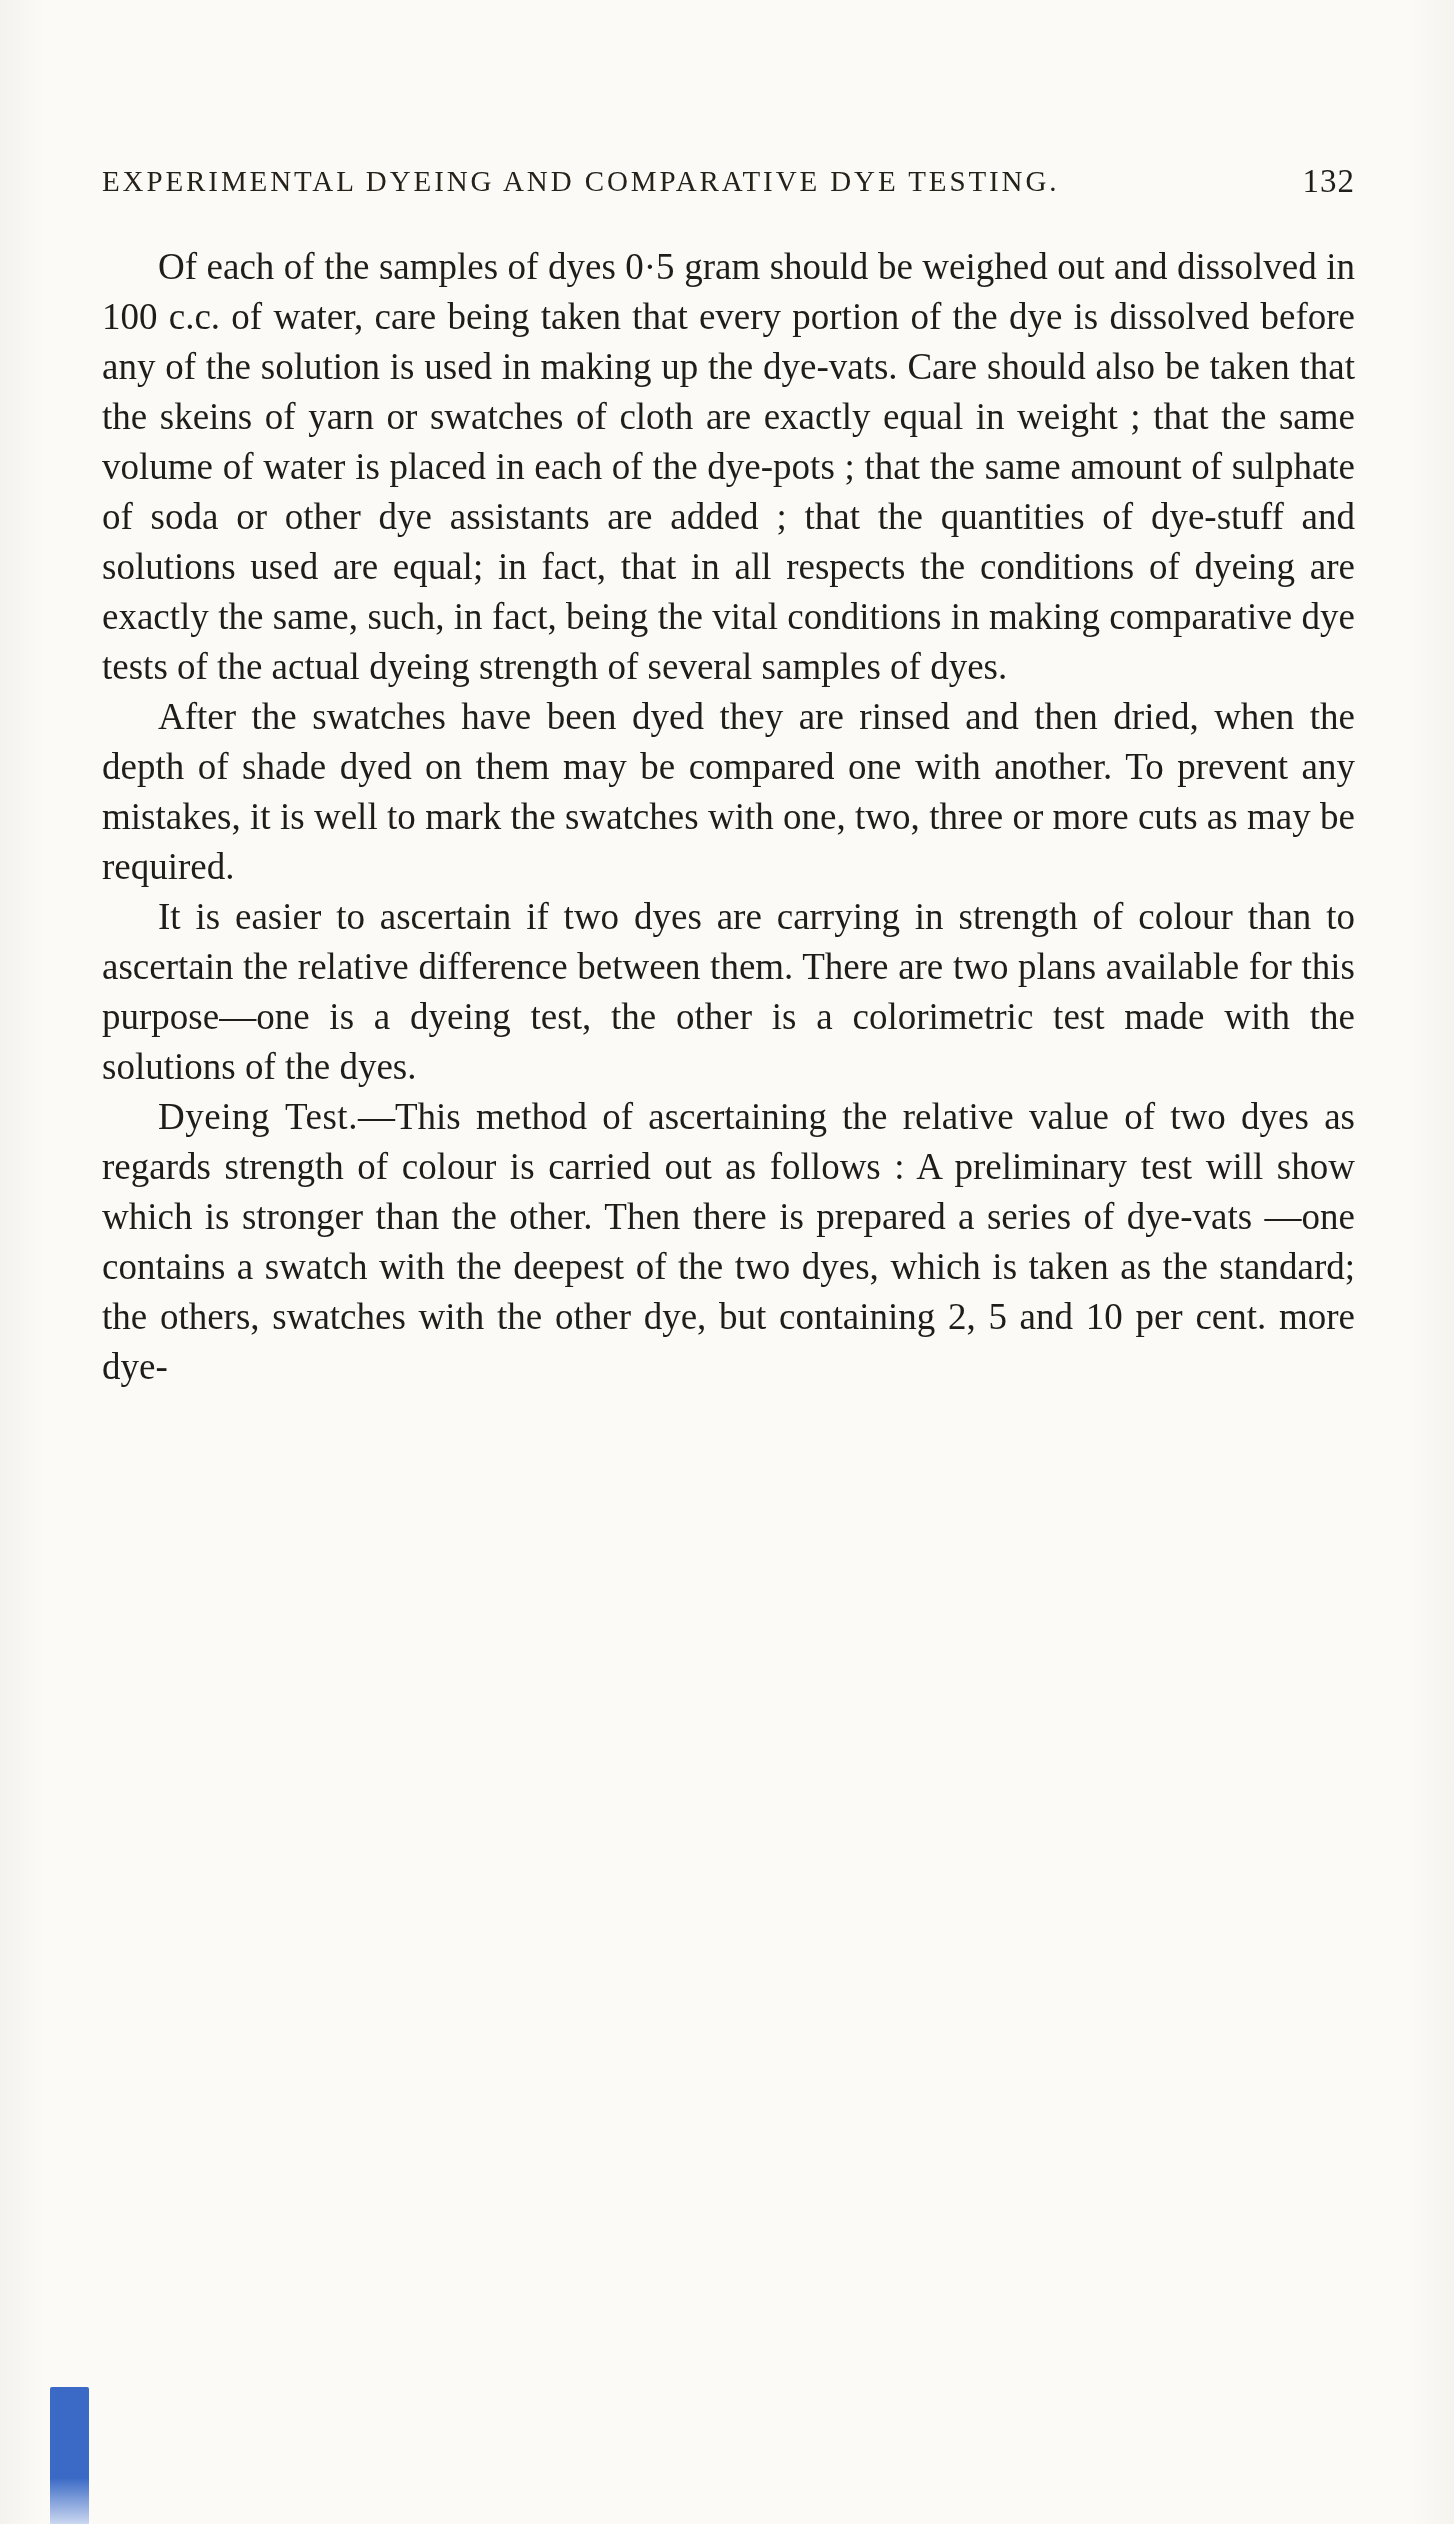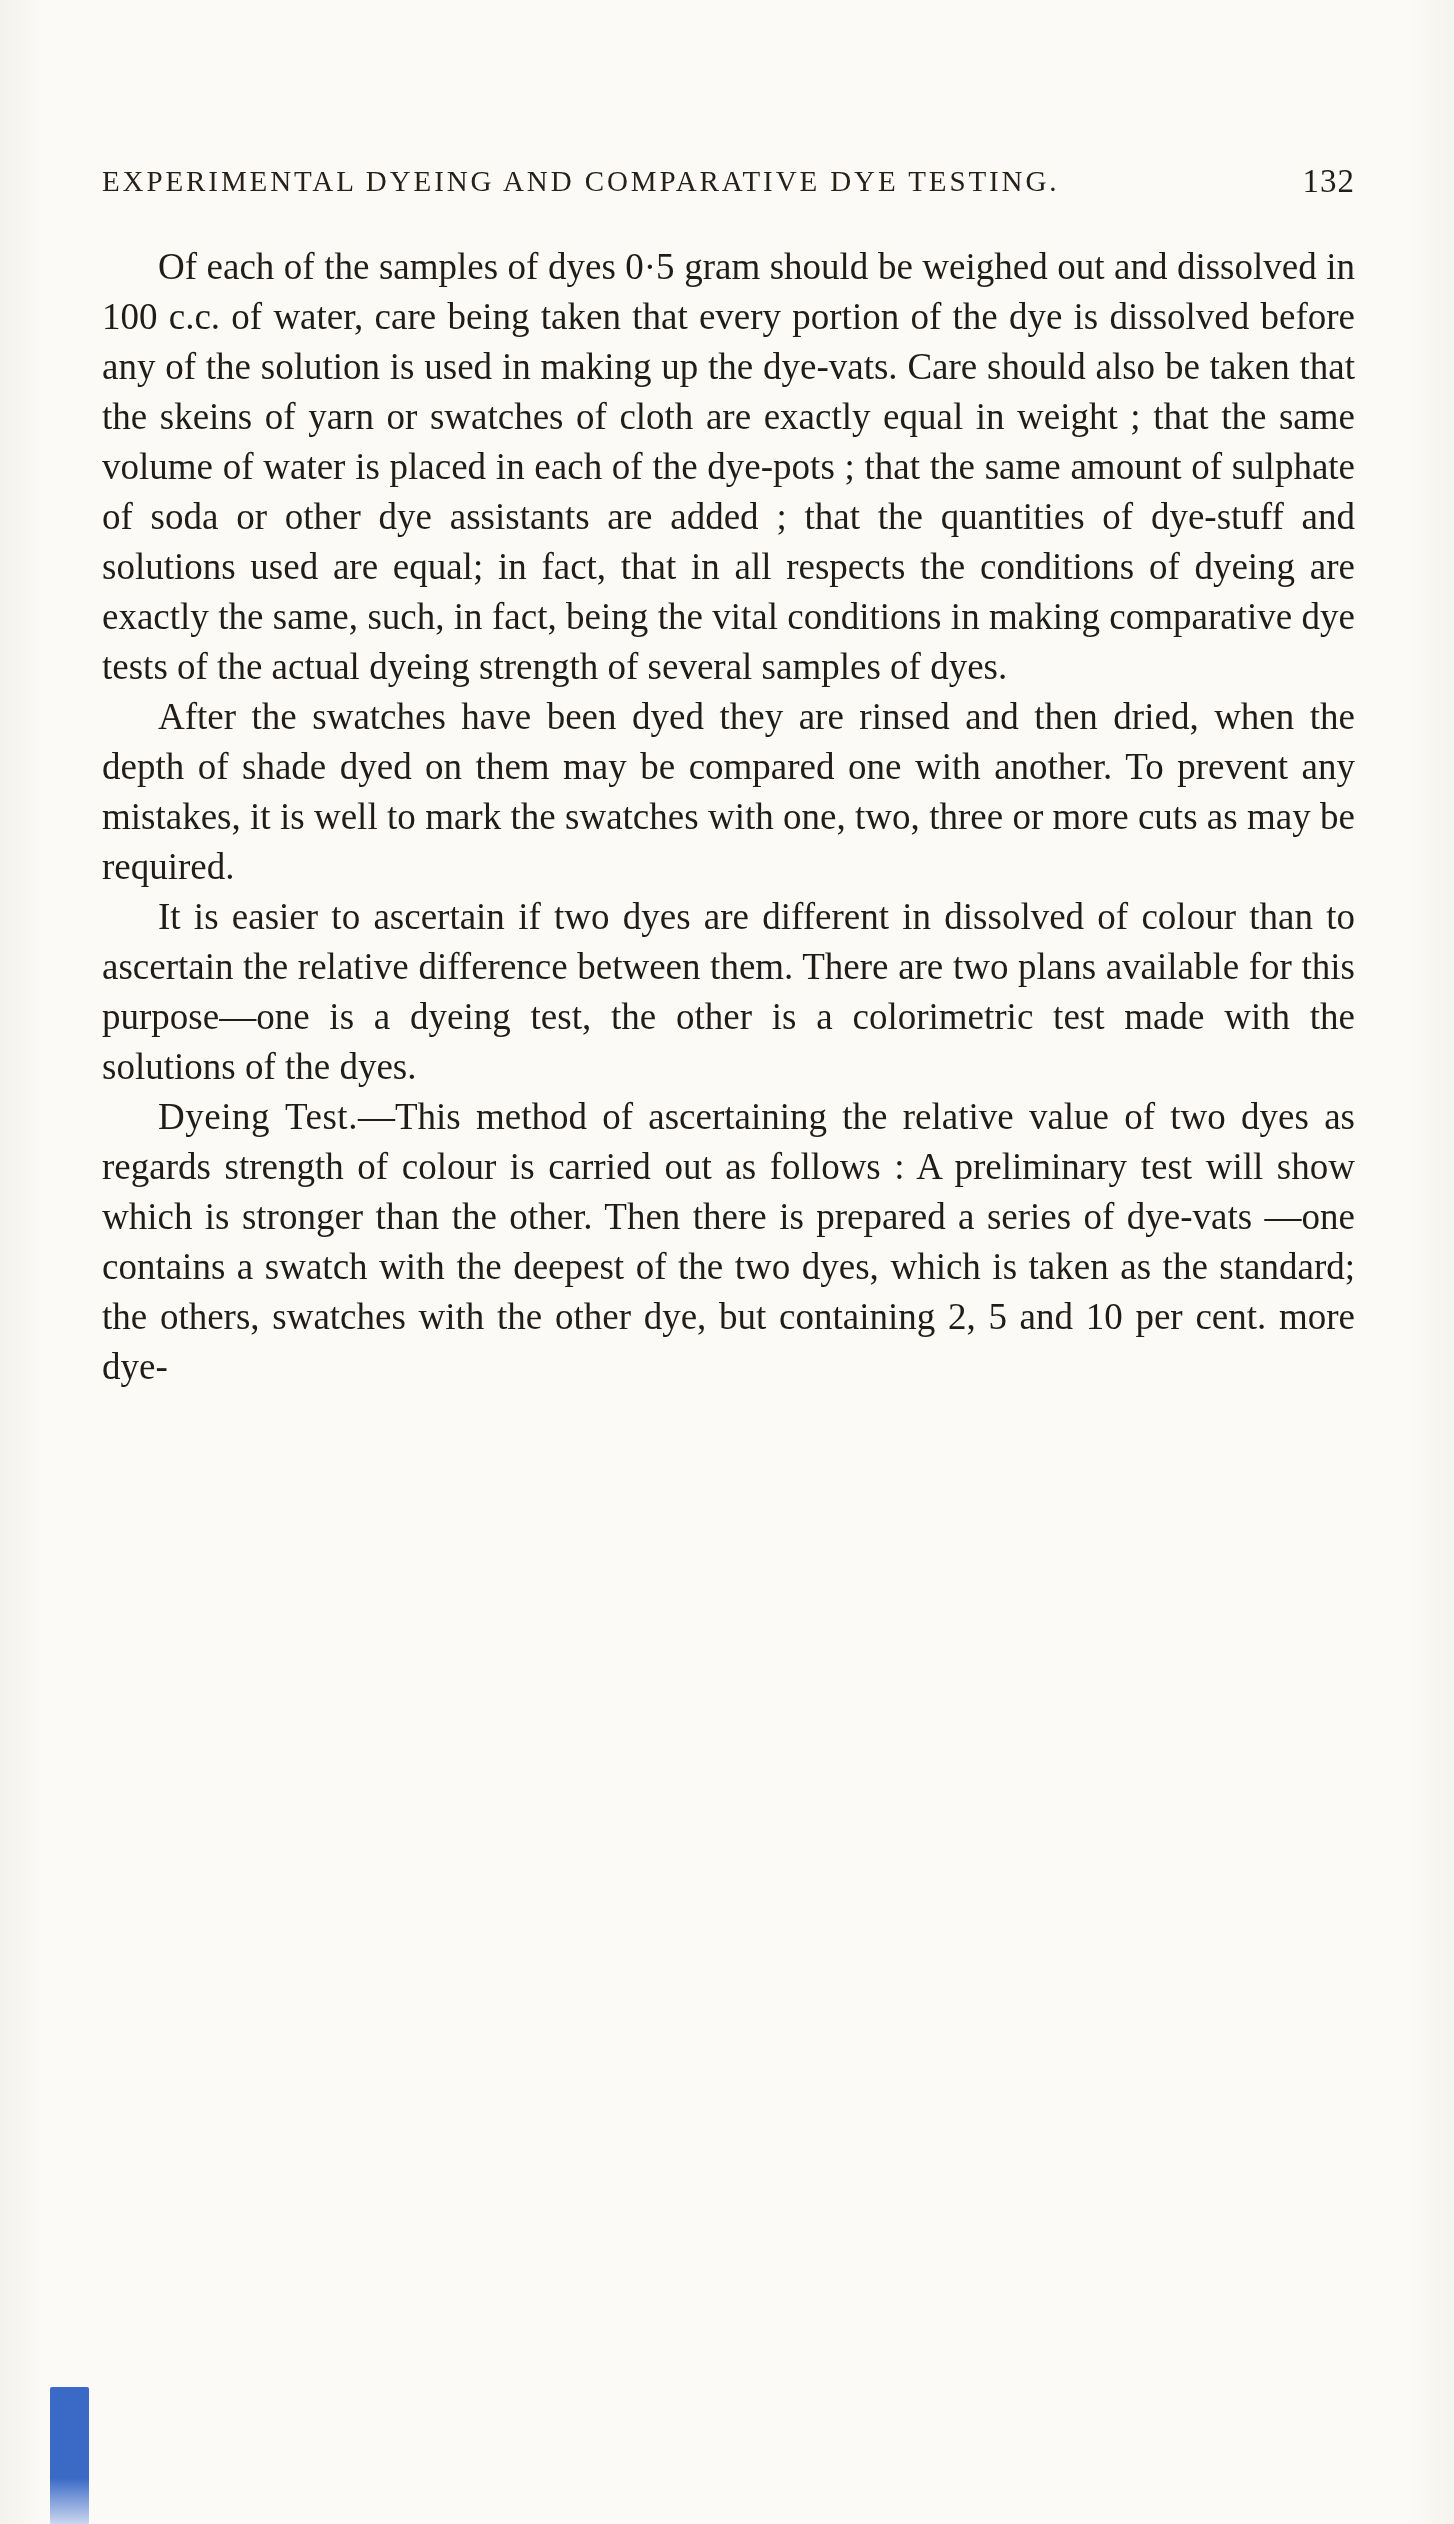--- a/index.html
+++ b/index.html
@@ -93,21 +93,21 @@
 <div class="scan-page">
 
   <header class="page-header">
     <span class="running-title">EXPERIMENTAL DYEING AND COMPARATIVE DYE TESTING.</span>
     <span class="page-number">132</span>
   </header>
 
   <main class="body-text">
     <p class="para">Of each of the samples of dyes 0·5 gram should be weighed out and dissolved in 100 c.c. of water, care being taken that every portion of the dye is dissolved before any of the solution is used in making up the dye-vats.  Care should also be taken that the skeins of yarn or swatches of cloth are exactly equal in weight ; that the same volume of water is placed in each of the dye-pots ; that the same amount of sulphate of soda or other dye assistants are added ; that the quantities of dye-stuff and solutions used are equal; in fact, that in all respects the conditions of dyeing are exactly the same, such, in fact, being the vital conditions in making comparative dye tests of the actual dyeing strength of several samples of dyes.</p>
     <p class="para">After the swatches have been dyed they are rinsed and then dried, when the depth of shade dyed on them may be compared one with another.  To prevent any mistakes, it is well to mark the swatches with one, two, three or more cuts as may be required.</p>
-    <p class="para">It is easier to ascertain if two dyes are different in dissolved of colour than to ascertain the relative difference between them.  There are two plans available for this purpose—one is a dyeing test, the other is a colorimetric test made with the solutions of the dyes.</p>
+    <p class="para">It is easier to ascertain if two dyes are carrying in strength of colour than to ascertain the relative difference between them.  There are two plans available for this purpose—one is a dyeing test, the other is a colorimetric test made with the solutions of the dyes.</p>
     <p class="para">
       <strong class="run-in">Dyeing Test.</strong><span>—This method of ascertaining the relative value of two dyes as regards strength of colour is carried out as follows : A preliminary test will show which is stronger than the other.  Then there is prepared a series of dye-vats —one contains a swatch with the deepest of the two dyes, which is taken as the standard; the others, swatches with the other dye, but containing 2, 5 and 10 per cent. more dye-</span>
     </p>
   </main>
 
   <div class="bookmark" style="background: rgb(59, 106, 198);"></div>
 
 </div>
 
 

